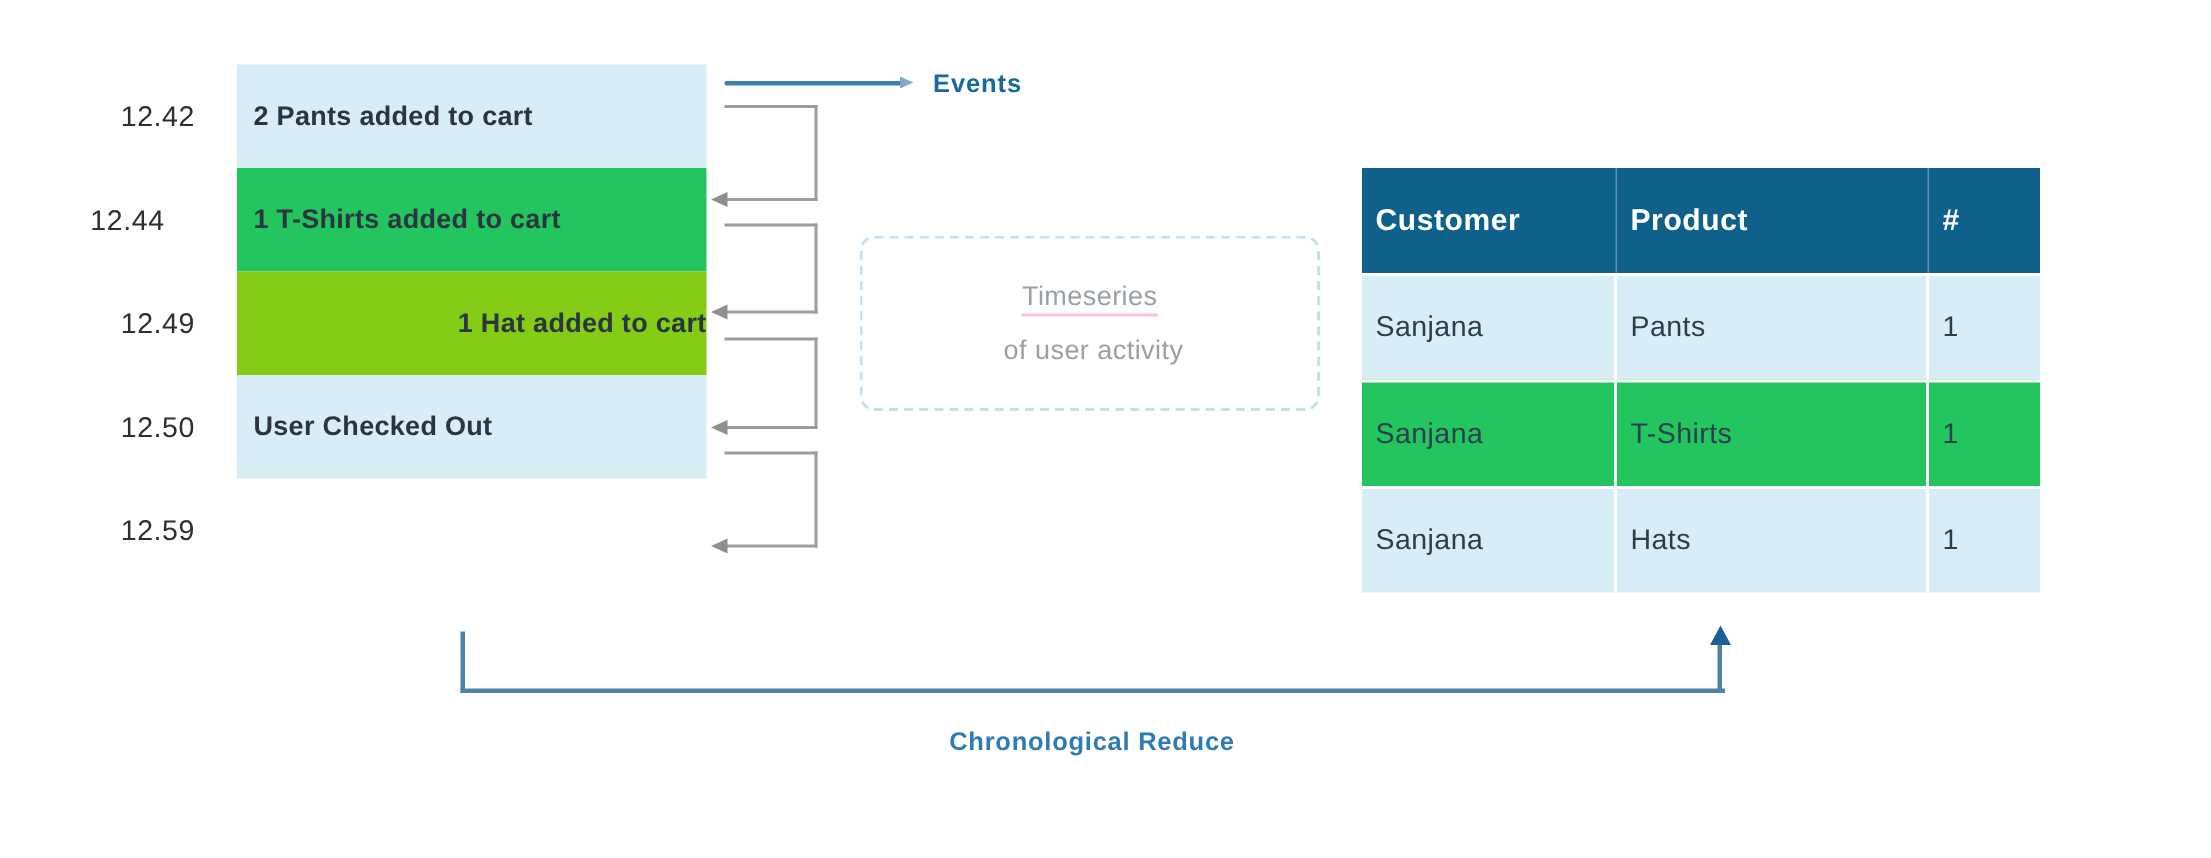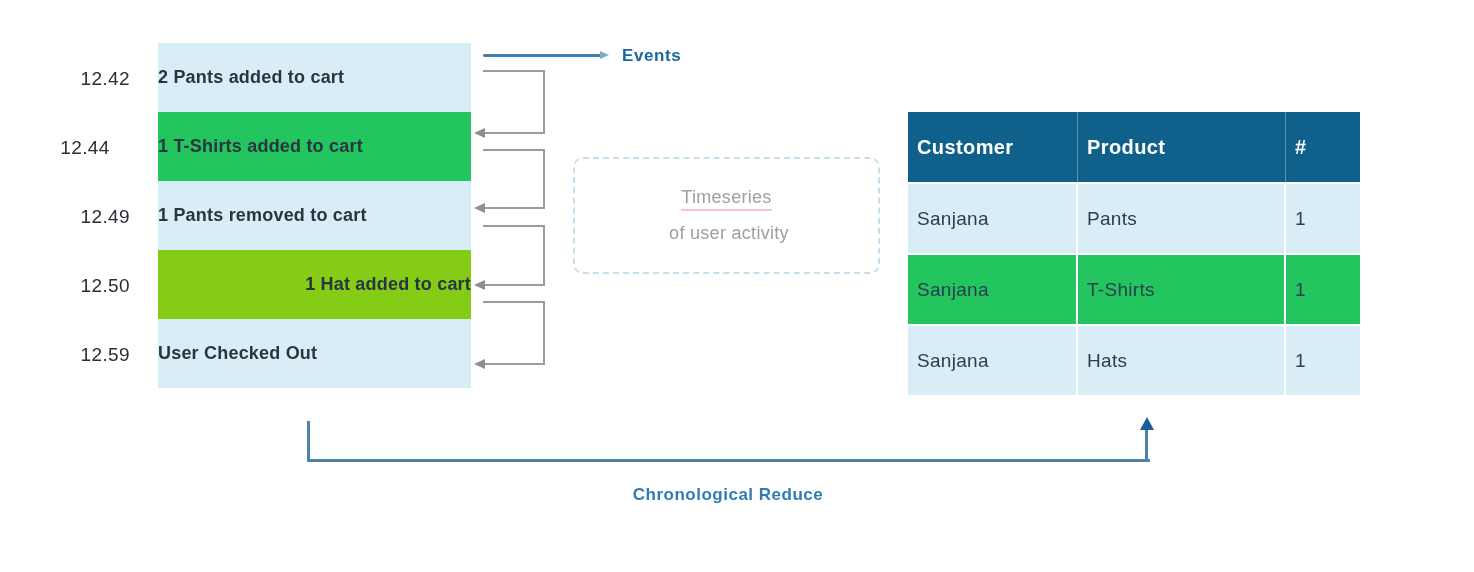--- a/index.html
+++ b/index.html
@@ -9,21 +9,21 @@
   }
   
   .ts{
     position:absolute;left:40px;width:90px;text-align:right;
     font-size:19px;font-weight:500;color:#2a2f36;letter-spacing:.4px;
   }
   
   .event-list{position:absolute;left:158px;top:43px;width:313px;}
   .event-row{
     width:100%;height:69px;display:flex;align-items:center;box-sizing:border-box;
-    font-size:18px;font-weight:600;color:#2b3540;letter-spacing:.2px;
+    padding-left:11px;font-size:18px;font-weight:600;color:#2b3540;letter-spacing:.2px;
   }
   .bg-light{background:#d9edf6;}
   .bg-teal{background:#22c55e;}
   .bg-cyan{background:#84cc16;justify-content:flex-end;}
   
   .events-line{position:absolute;left:483px;top:54px;width:118px;height:3px;background:#3f7fae;border-radius:2px;}
   .events-line-tip{
     position:absolute;left:600px;top:51px;width:0;height:0;
     border-left:9px solid #7fa9c8;border-top:4px solid transparent;border-bottom:4px solid transparent;
   }
@@ -94,23 +94,20 @@
   <div class="ts" style="top:275px;">12.50</div>
   <div class="ts" style="top:344px;">12.59</div>
 
   <div class="event-list">
     <div class="event-row bg-light">
       <span>2 Pants added to cart</span>
     </div>
     <div class="event-row bg-teal">
       <span>1 T-Shirts added to cart</span>
     </div>
-    <div class="event-row bg-light">
-      <span>1 Pants removed to cart</span>
-    </div>
     <div class="event-row bg-cyan">
       <span>1 Hat added to cart</span>
     </div>
     <div class="event-row bg-light">
       <span>User Checked Out</span>
     </div>
   </div>
 
   <div class="events-line"></div>
   <div class="events-line-tip"></div>

